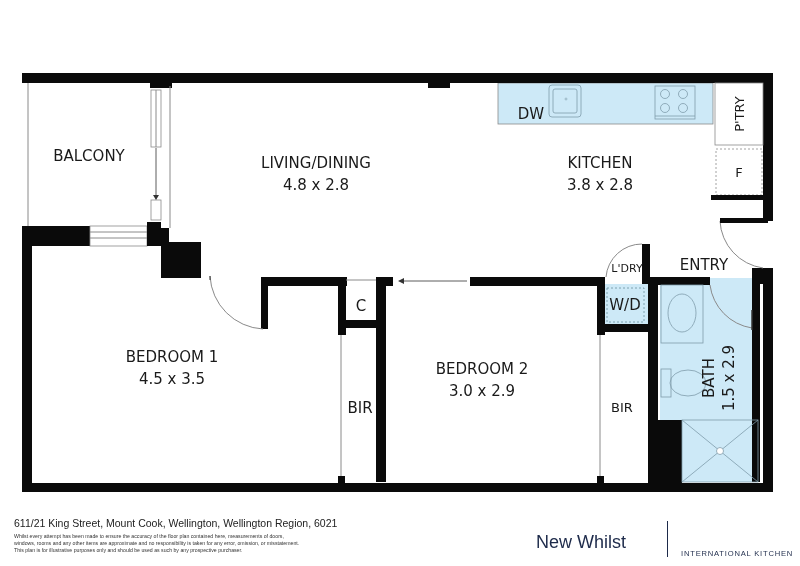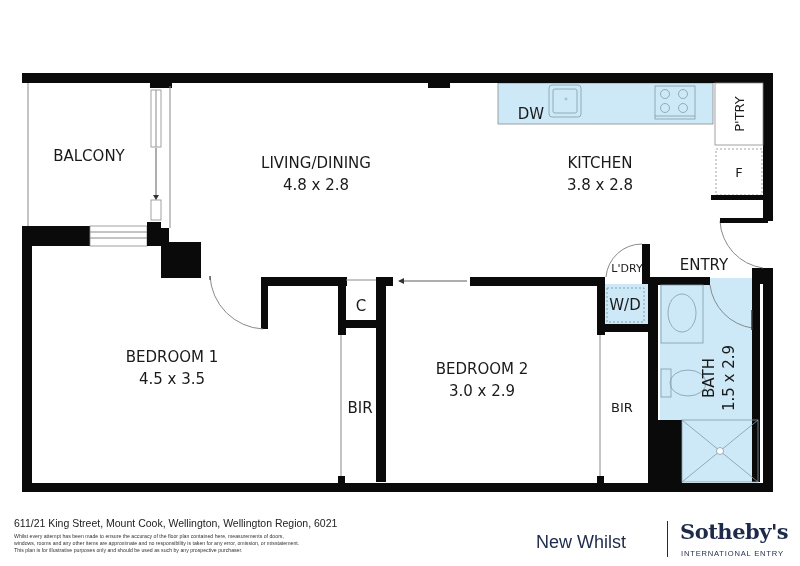--- a/index.html
+++ b/index.html
@@ -149,15 +149,14 @@
   </g>
 </svg>
 
 <div id="footer">
   <div id="address">611/21 King Street, Mount Cook, Wellington, Wellington Region, 6021</div>
   <div class="disclaimer" style="top:28px">Whilst every attempt has been made to ensure the accuracy of the floor plan contained here, measurements of doors,</div>
   <div class="disclaimer" style="top:35px">windows, rooms and any other items are approximate and no responsibility is taken for any error, omission, or misstatement.</div>
   <div class="disclaimer" style="top:42px">This plan is for illustrative purposes only and should be used as such by any prospective purchaser.</div>
   <div id="region">New Whilst</div>
   <div id="divider"></div>
-  <div id="brand">Sotheby's</div>
-  <div id="brand-sub">INTERNATIONAL ENTRY</div>
+  <div id="brand-sub">INTERNATIONAL KITCHEN</div>
 </div>
 
 </body></html>

